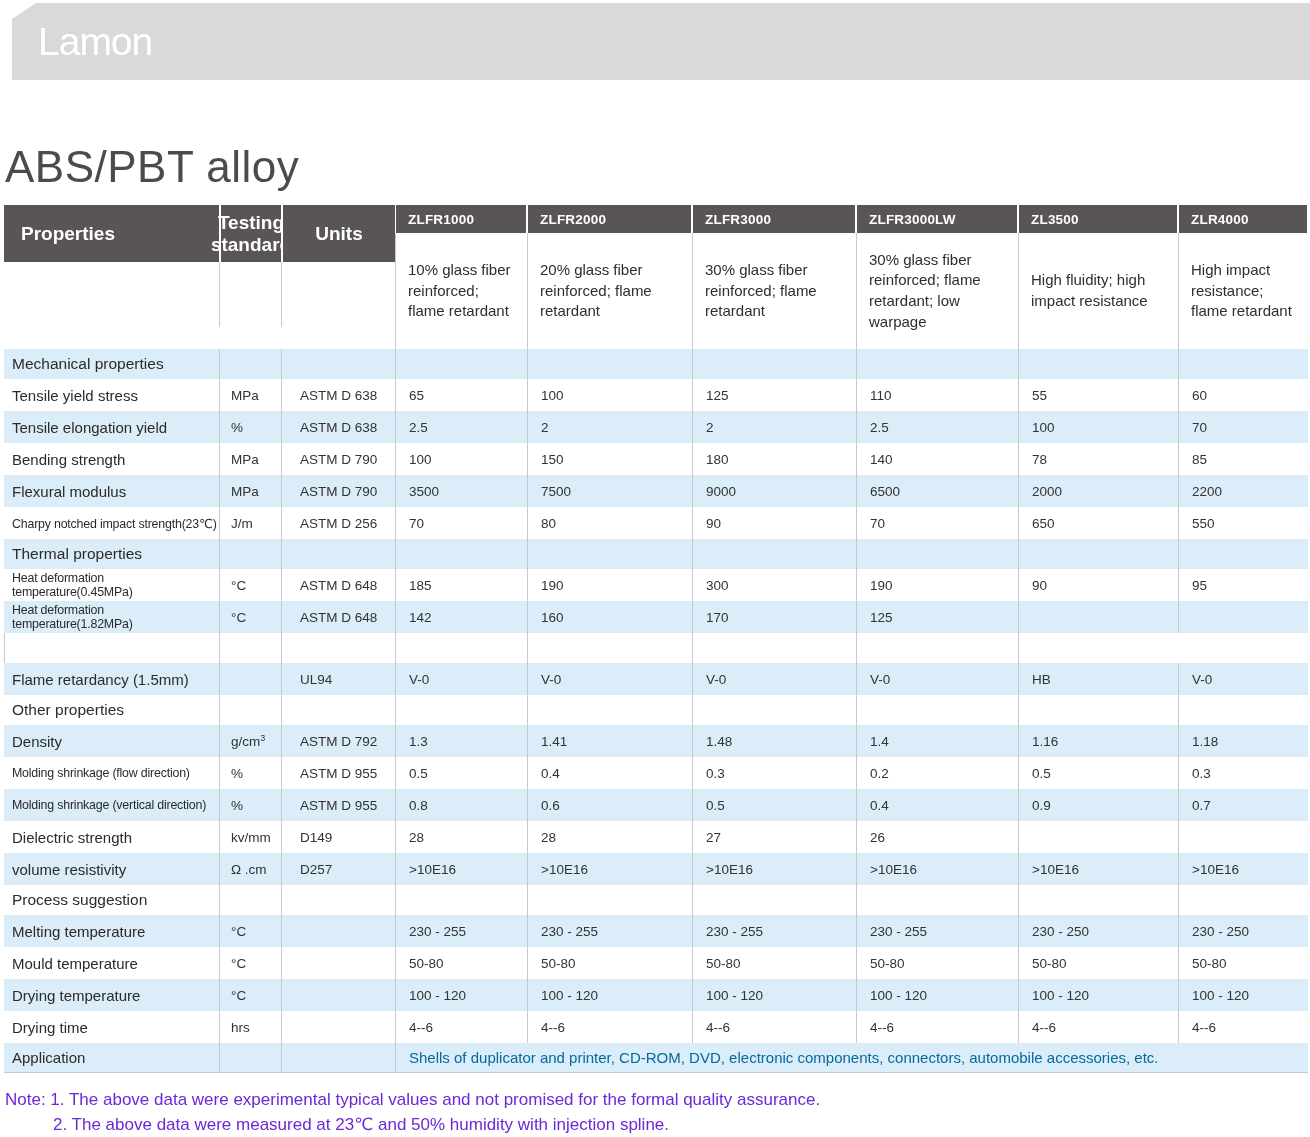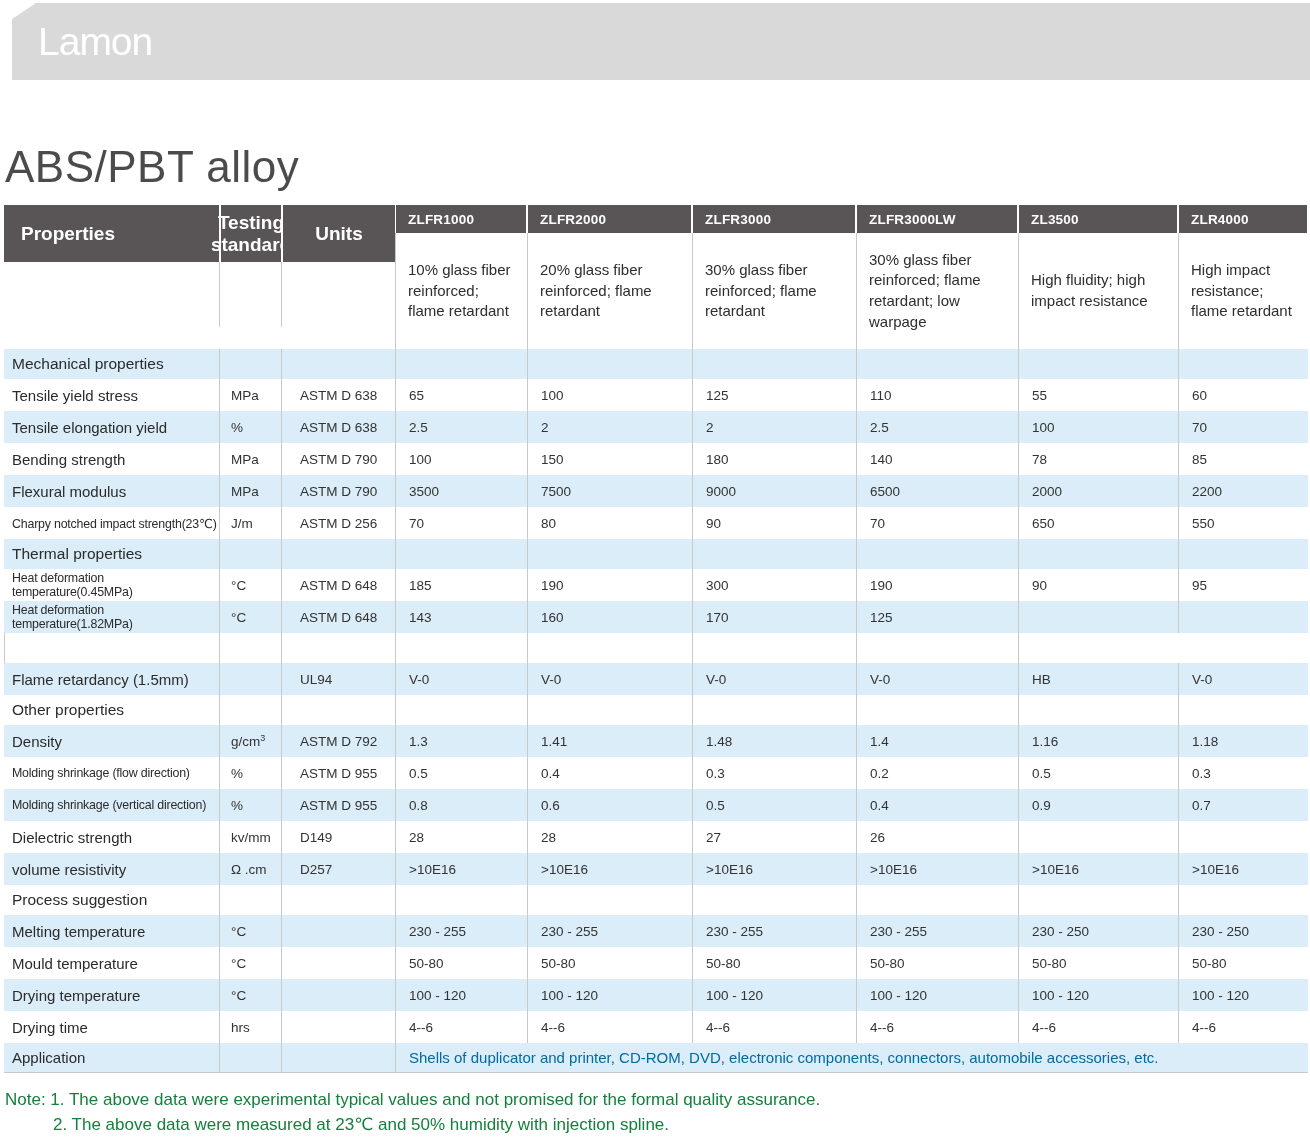--- a/index.html
+++ b/index.html
@@ -67,21 +67,21 @@
   .c.b{border-left:1px solid var(--line);}
   .prop{padding-left:8px;font-size:15px;color:#2b2b2b;}
   .prop.small{font-size:12.4px;letter-spacing:-0.2px;}
   .sec .prop{font-size:15.5px;}
   .unit{padding-left:11px;font-size:13.5px;}
   .unit sup{font-size:9px;margin-top:-7px;}
   .std{padding-left:18px;font-size:13.5px;}
   .val{padding-left:13px;font-size:13.5px;}
   .app-text{grid-column:4 / 10;padding-left:13px;font-size:15px;color:#0369a1;}
   
-  .notes{margin:14px 0 4px 5px;font-size:17px;color:#15803d;line-height:25px;}
+  .notes{margin:14px 0 4px 5px;font-size:17px;color:#6d28d9;line-height:25px;}
   .note-line2{padding-left:48px;}
 </style>
 </head>
 <body>
 
 <div class="banner">
   <div class="logo">Lamon</div>
 </div>
 
 <div class="title">ABS/PBT alloy</div>
@@ -214,21 +214,21 @@
         <div class="c b val">190</div>
         <div class="c b val">300</div>
         <div class="c b val">190</div>
         <div class="c b val">90</div>
         <div class="c b val">95</div>
       </div>
       <div class="trow data blue">
         <div class="c prop small">Heat deformation temperature(1.82MPa)</div>
         <div class="c b unit">°C</div>
         <div class="c b std">ASTM D 648</div>
-        <div class="c b val">143</div>
+        <div class="c b val">142</div>
         <div class="c b val">160</div>
         <div class="c b val">170</div>
         <div class="c b val">125</div>
         <div class="c b val"></div>
         <div class="c b val"></div>
       </div>
       <div class="trow sec">
         <div class="c b unit"></div>
         <div class="c b std"></div>
         <div class="c b val"></div>

